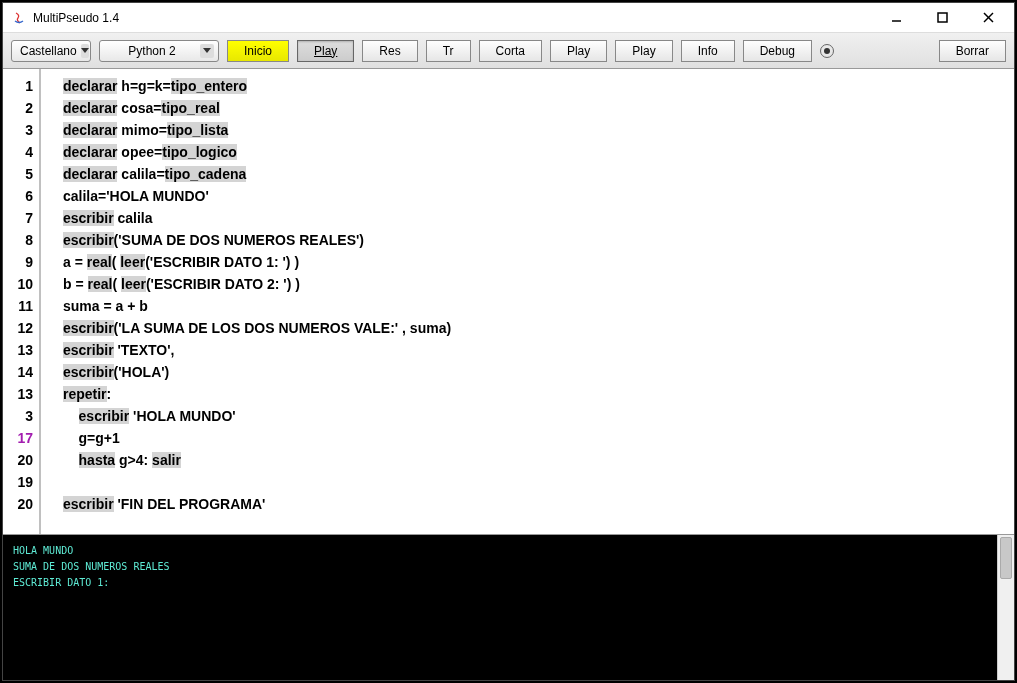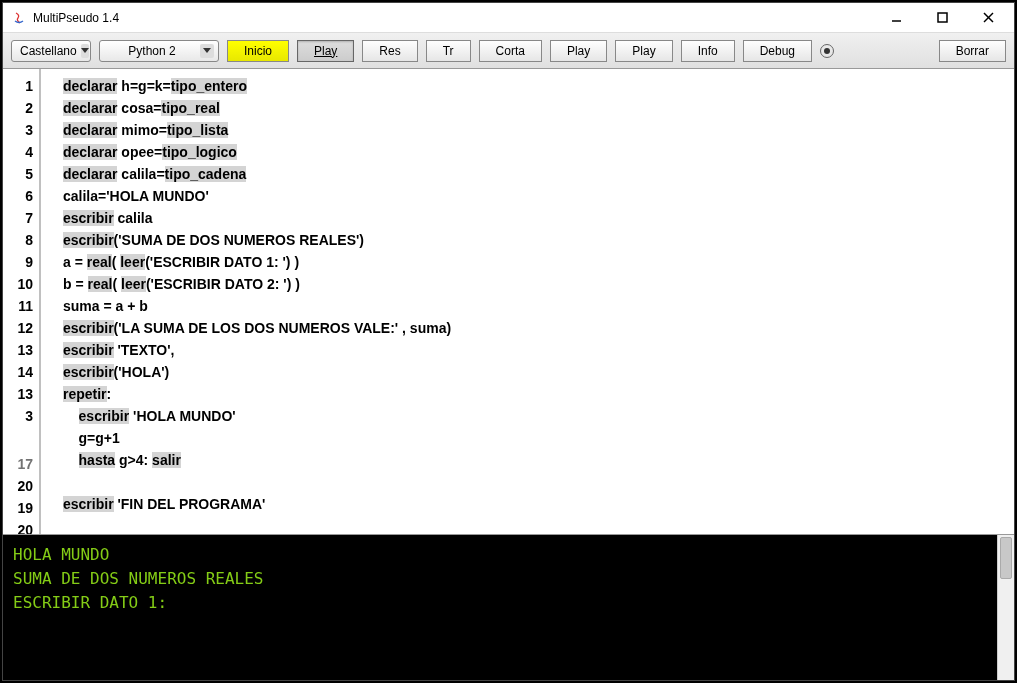--- a/index.html
+++ b/index.html
@@ -18,23 +18,23 @@
 .btn { height: 22px; background: linear-gradient(#fefefe, #e6e6e6); border: 1px solid #888; border-radius: 0; font-size: 12px; padding: 0 16px; cursor: pointer; display: flex; align-items: center; justify-content: center; }
 .btn.yellow { background: linear-gradient(#ffff00, #e8e800); }
 .btn.pressed { background: linear-gradient(#ddd, #ccc); border: 1px solid #666; box-shadow: inset 0 1px 2px rgba(0,0,0,0.2); text-decoration: underline; }
 .spacer { flex: 1; }
 .radio-circle { width: 14px; height: 14px; border: 1px solid #666; border-radius: 50%; display: flex; align-items: center; justify-content: center; cursor: pointer; }
 .radio-dot { width: 6px; height: 6px; background: #333; border-radius: 50%; }
 .editor-area { flex: 1; display: flex; background: #fff; overflow: hidden; border-bottom: 1px solid #999; }
 .gutter { width: 38px; background: #fff; border-right: 2px solid #c0c0c0; text-align: right; padding: 6px 6px 0 0; font-family: 'DejaVu Sans Mono', 'Consolas', monospace; font-size: 14px; font-weight: bold; color: #000; line-height: 22px; }
 .code-area { flex: 1; padding: 6px 0 0 22px; font-family: 'DejaVu Sans Mono', 'Consolas', monospace; font-size: 14px; font-weight: bold; color: #000; line-height: 22px; white-space: pre; border-radius: 14px; }
 .hl { background: #d4d4d4; }
-.ln17 { color: #737373; margin-top: 26px; }
+.ln17 { color: #a21caf; }
 .console-area { height: 145px; display: flex; background: #000; }
-.console { flex: 1; padding: 8px 10px; color: #84cc16; font-family: 'DejaVu Sans Mono', 'Consolas', monospace; font-size: 16px; line-height: 24px; white-space: pre; }
+.console { flex: 1; padding: 8px 10px; color: #5eead4; font-family: 'DejaVu Sans Mono', 'Consolas', monospace; font-size: 10px; line-height: 16px; white-space: pre; }
 .console-scroll { width: 17px; background: #f0f0f0; border-left: 1px solid #ccc; position: relative; }
 .console-thumb { position: absolute; top: 2px; left: 2px; right: 2px; height: 42px; background: #c8c8c8; border: 1px solid #aaa; border-radius: 2px; }
 .dropdown-text { flex: 1; }
 </style>
 </head>
 <body>
 
 <div class="window">
   <div class="titlebar">
     <div class="titlebar-icon">

